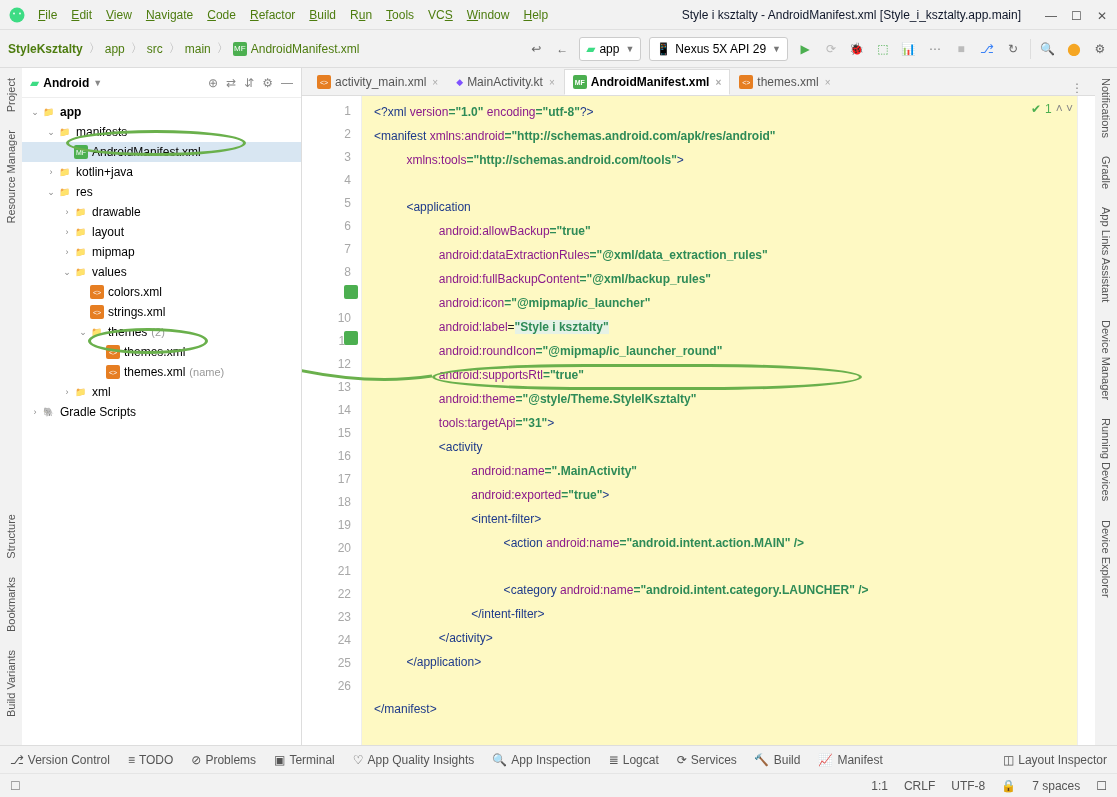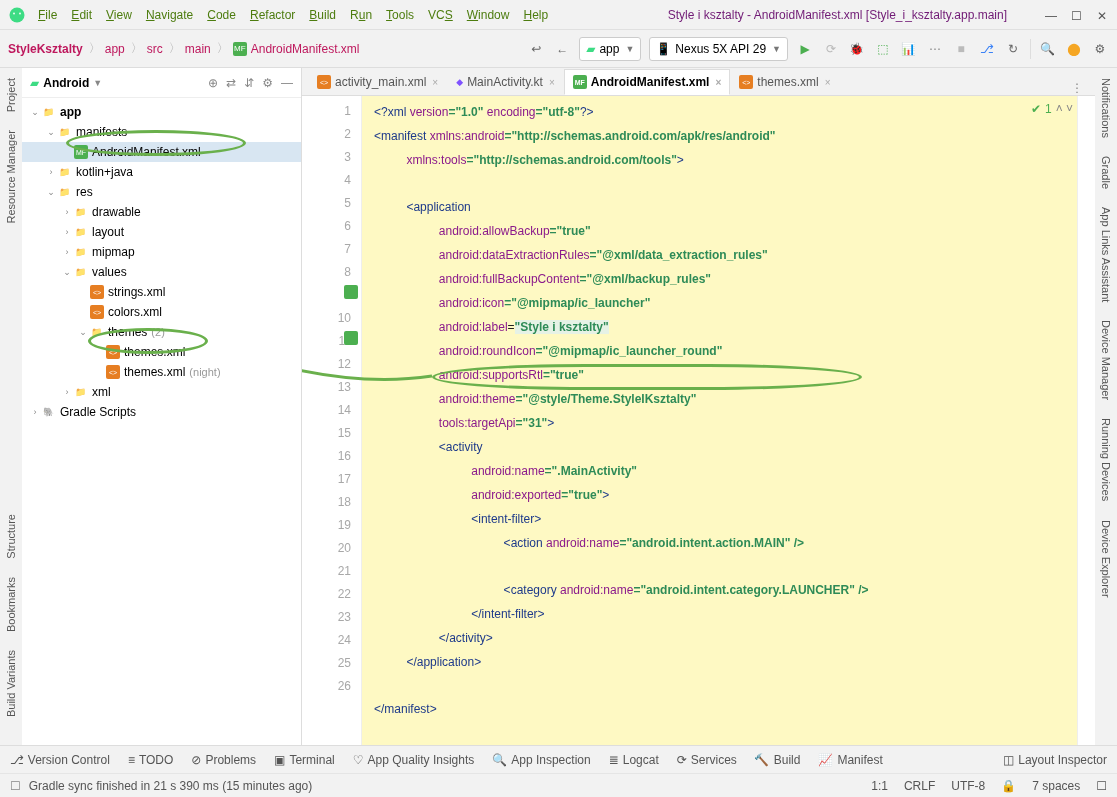--- a/index.html
+++ b/index.html
@@ -1,24 +1,24 @@
 <!DOCTYPE html>
 <html><head>
 <meta charset="utf-8">
 <style>
 * { margin:0; padding:0; box-sizing:border-box; font-family:"Segoe UI",Arial,sans-serif; font-size:12px; user-select:none; }
 body { width:1117px; height:797px; background:#f2f2f2; overflow:hidden; position:relative; }
 .menu-bar{height:30px;display:flex;align-items:center;padding:0 8px;background:#f2f2f2;border-bottom:1px solid #e0e0e0;}
 .menu-bar .logo{width:18px;height:18px;margin-right:12px;}
 .menu-item{margin-right:14px;color:#4d7c0f;cursor:default;}
 .menu-item u{text-decoration:underline;}
-.win-title{margin-left:auto;margin-right:24px;color:#701a75;font-size:12px;}
+.win-title{margin-left:auto;margin-right:10px;color:#0f172a;font-size:12px;}
 .win-ctl{margin-left:14px;width:12px;height:12px;color:#555;}
 .toolbar{height:38px;display:flex;align-items:center;background:#f2f2f2;border-bottom:1px solid #ddd;padding:0 8px;}
-.crumb{color:#be185d;margin-right:2px;}
+.crumb{color:#4d7c0f;margin-right:2px;}
 .crumb.bold{font-weight:bold;}
 .crumb-sep{color:#aaa;margin:0 4px;}
 .mf-icon{display:inline-block;width:14px;height:14px;background:#4caf50;color:white;font-size:8px;text-align:center;line-height:14px;margin-right:4px;border-radius:2px;}
 .toolbar-right{margin-left:auto;display:flex;align-items:center;gap:8px;}
 .tbtn{width:18px;height:18px;display:flex;align-items:center;justify-content:center;color:#666;}
 .combo{height:24px;border:1px solid #ccc;border-radius:3px;background:white;display:flex;align-items:center;padding:0 6px;font-size:12px;}
 .combo .caret{margin-left:6px;color:#777;font-size:9px;}
 .run-icon{color:#4caf50;}
 .body-row{display:flex;height:calc(797px - 30px - 38px - 28px - 24px);}
 .lstrip,.rstrip{width:22px;background:#f2f2f2;display:flex;flex-direction:column;align-items:center;padding-top:10px;gap:18px;}
@@ -207,44 +207,44 @@
         </div>
    <div class="tree-row">
           <span class="ind" style="width:38px"></span>
           <span class="tw">⌄</span>
           <span class="tic folder">📁</span>
           <span>values</span>
         </div>
    <div class="tree-row">
           <span class="ind" style="width:68px"></span>
           <span class="tic xml">&lt;&gt;</span>
-          <span>strings.xml</span>
+          <span>colors.xml</span>
         </div>
    <div class="tree-row">
           <span class="ind" style="width:68px"></span>
           <span class="tic xml">&lt;&gt;</span>
-          <span>colors.xml</span>
+          <span>strings.xml</span>
         </div>
    <div class="tree-row">
           <span class="ind" style="width:54px"></span>
           <span class="tw">⌄</span>
           <span class="tic folder">📁</span>
           <span>themes</span>
           <span class="muted">(2)</span>
         </div>
    <div class="tree-row">
           <span class="ind" style="width:84px"></span>
           <span class="tic xml">&lt;&gt;</span>
           <span>themes.xml</span>
         </div>
    <div class="tree-row">
           <span class="ind" style="width:84px"></span>
           <span class="tic xml">&lt;&gt;</span>
           <span>themes.xml</span>
-          <span class="muted">(night)</span>
+          <span class="muted">(name)</span>
         </div>
    <div class="tree-row">
           <span class="ind" style="width:38px"></span>
           <span class="tw">›</span>
           <span class="tic folder">📁</span>
           <span>xml</span>
         </div>
    <div class="tree-row">
           <span class="ind" style="width:6px"></span>
           <span class="tw">›</span>
@@ -373,21 +373,20 @@
  <span class="bi">🔍 <span>App Inspection</span></span>
  <span class="bi">≣ <span>Logcat</span></span>
  <span class="bi">⟳ <span>Services</span></span>
  <span class="bi">🔨 <span>Build</span></span>
  <span class="bi">📈 <span>Manifest</span></span>
  <span class="bi" style="margin-left:auto">◫ <span>Layout Inspector</span></span>
 </div>
 
 <div class="status-bar">
  <span style="margin-right:8px;color:#888">☐</span>
- <span>Gradle sync finished in 21 s 390 ms (15 minutes ago)</span>
  <div class="status-right">
   <span>1:1</span>
   <span>CRLF</span>
   <span>UTF-8</span>
   <span>🔒</span>
   <span>7 spaces</span>
   <span>☐</span>
  </div>
 </div>
 

